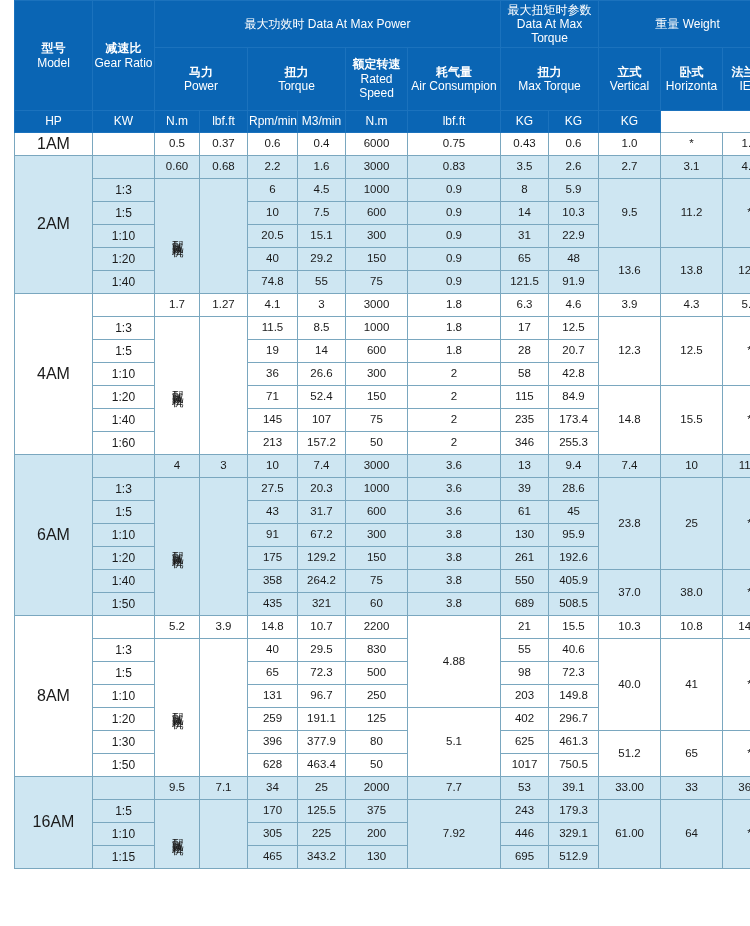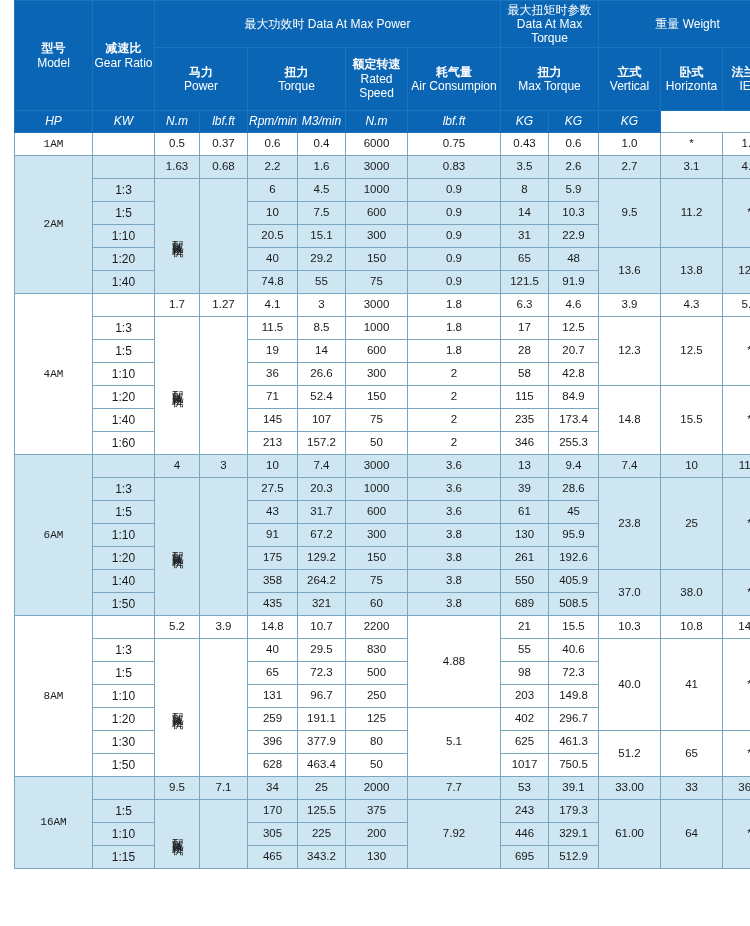--- a/index.html
+++ b/index.html
@@ -43,29 +43,29 @@
   }
   
   table.spec thead th{
     background:#0a65b4;
     color:#ffffff;
     border:1px solid #1b72bd;
     font-size:12px;
   }
   thead th.grp{font-size:12.5px;}
   thead th.sub{font-size:12px;line-height:1.2;}
-  thead th.unit{font-size:11.5px;height:21px;font-style:italic;}
+  thead th.unit{font-size:11.5px;height:21px;}
   .cn{font-weight:bold;font-family:Liberation Serif, serif;}
   .en{font-weight:normal;}
 
   
   tr.white td{background:#ffffff;}
   tr.blue td{background:#cee6f2;}
 
-  td.model{font-size:11px;font-family:Liberation Mono, monospace;}
+  td.model{font-size:16px;}
   td.ratio{font-size:12px;}
   td.num{font-size:11.5px;}
 
   
   td.vert{
     font-size:11.5px;
     padding:2px 0;
   }
   td.vert .vtext{
     display:inline-block;
@@ -178,21 +178,21 @@
         <td class="num">0.43</td>
         <td class="num">0.6</td>
         <td class="num">1.0</td>
         <td class="num">*</td>
         <td class="num">1.3</td>
       </tr>
 
       <tr class="blue" style="height:23px">
         <td class="model" rowspan="6">2AM</td>
         <td class="ratio"></td>
-        <td class="num">1.63</td>
+        <td class="num">0.60</td>
         <td class="num">0.68</td>
         <td class="num">2.2</td>
         <td class="num">1.6</td>
         <td class="num">3000</td>
         <td class="num">0.83</td>
         <td class="num">3.5</td>
         <td class="num">2.6</td>
         <td class="num">2.7</td>
         <td class="num">3.1</td>
         <td class="num">4.7</td>

